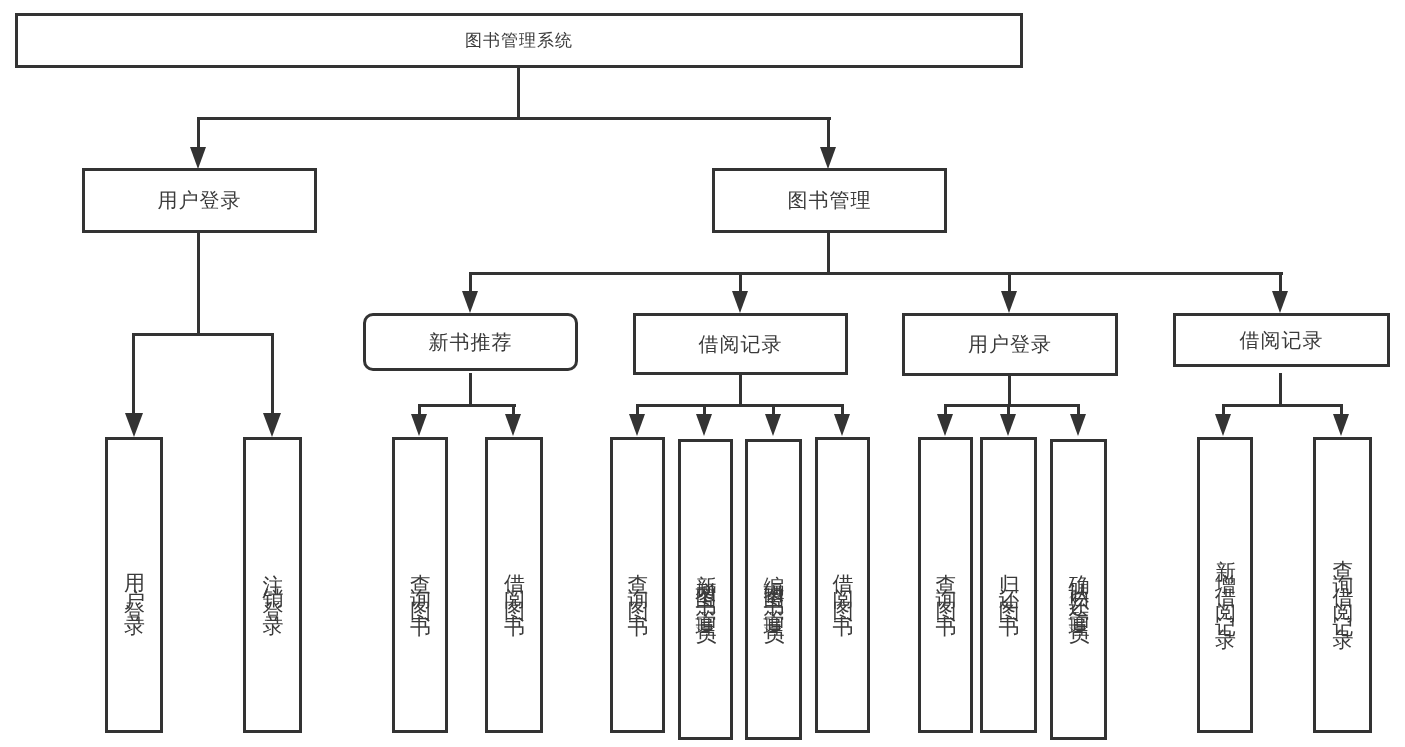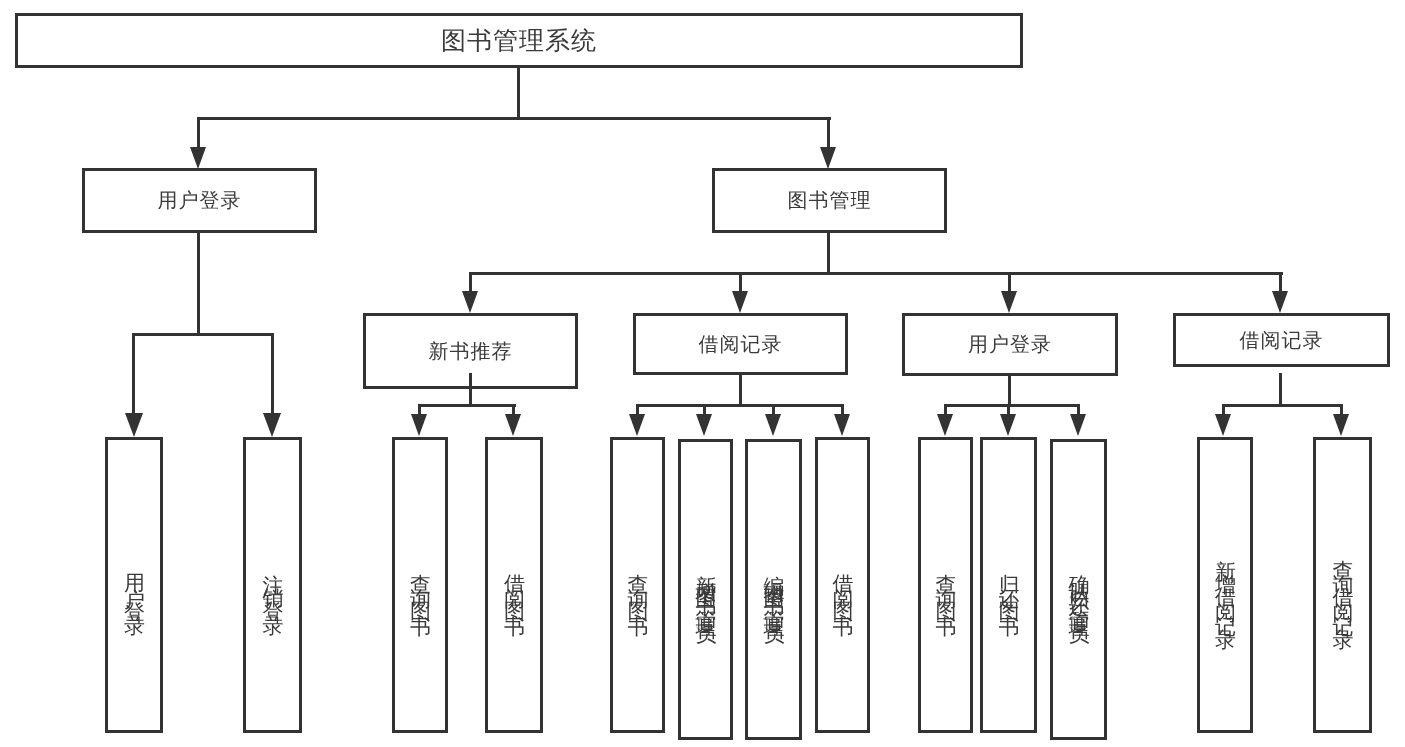--- a/index.html
+++ b/index.html
@@ -14,21 +14,21 @@
     position:absolute;
     box-sizing:border-box;
     border:3px solid #333333;
     background:#ffffff;
     display:flex;align-items:center;justify-content:center;
     color:#3a3a3a;
     font-size:20px;
     letter-spacing:1px;
     text-align:center;
   }
-  .box.root{font-size:25px;}
+  .box.root{font-size:17px;}
   .box.leaf{font-size:21px;}
   .vtext{
     writing-mode:vertical-rl;
     text-orientation:mixed;
     letter-spacing:14px;
     line-height:1;
     display:block;
   }
   .vtext.long{letter-spacing:7px;}
   .h,.v{position:absolute;background:#333333;}
@@ -82,21 +82,21 @@
   <div class="h" style="left:469px;top:272px;width:814px;"></div>
   <div class="v" style="left:469px;top:272px;height:20px;"></div>
   <div class="arrow" style="left:462px;top:291px;"></div>
   <div class="v" style="left:739px;top:272px;height:20px;"></div>
   <div class="arrow" style="left:732px;top:291px;"></div>
   <div class="v" style="left:1008px;top:272px;height:20px;"></div>
   <div class="arrow" style="left:1001px;top:291px;"></div>
   <div class="v" style="left:1279px;top:272px;height:20px;"></div>
   <div class="arrow" style="left:1272px;top:291px;"></div>
 
-  <div class="box" style="left:363px;top:313px;width:215px;height:76px;">新书推荐</div>
+  <div class="box" style="left:363px;top:313px;width:215px;height:58px;border-radius:10px;">新书推荐</div>
   <div class="box" style="left:633px;top:313px;width:215px;height:62px;">借阅记录</div>
   <div class="box" style="left:902px;top:313px;width:216px;height:63px;">用户登录</div>
   <div class="box" style="left:1173px;top:313px;width:217px;height:54px;">借阅记录</div>
 
   <div class="v" style="left:469px;top:373px;height:33px;"></div>
   <div class="h" style="left:418px;top:404px;width:98px;"></div>
   <div class="v" style="left:418px;top:404px;height:12px;"></div>
   <div class="arrow" style="left:411px;top:414px;"></div>
   <div class="v" style="left:512px;top:404px;height:12px;"></div>
   <div class="arrow" style="left:505px;top:414px;"></div>

